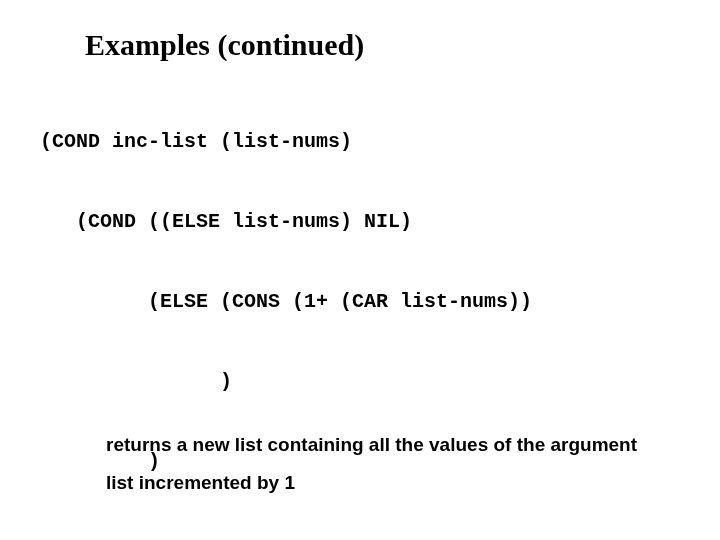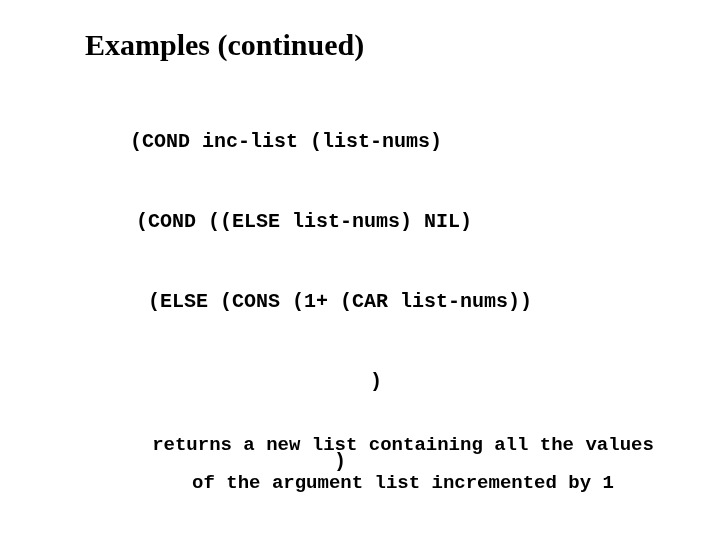--- a/index.html
+++ b/index.html
@@ -9,21 +9,20 @@
     height: 540px;
     background: #fff;
     font-family: "Times New Roman", Times, serif;
     color: #000;
   }
   .slide {
     position: relative;
     width: 720px;
     height: 540px;
     box-sizing: border-box;
-    text-align: center;
   }
   .title {
     position: absolute;
     left: 85px;
     top: 28px;
     font-size: 30px;
     font-weight: bold;
   }
   .code {
     position: absolute;
@@ -42,25 +41,24 @@
   .code .line.tight {
     margin-bottom: 14px;
   }
   .fn {
   }
   .desc {
     position: absolute;
     left: 106px;
     top: 426px;
     right: 60px;
-    font-family: Liberation Mono, monospace;
+    font-family: Liberation Sans, sans-serif;
     font-size: 19px;
     font-weight: bold;
     line-height: 2.0;
-    margin-left: 40px;
   }
 </style>
 </head>
 <body>
 
 <div class="slide">
 
   <div class="title">Examples (continued)</div>
 
   <div class="code">

